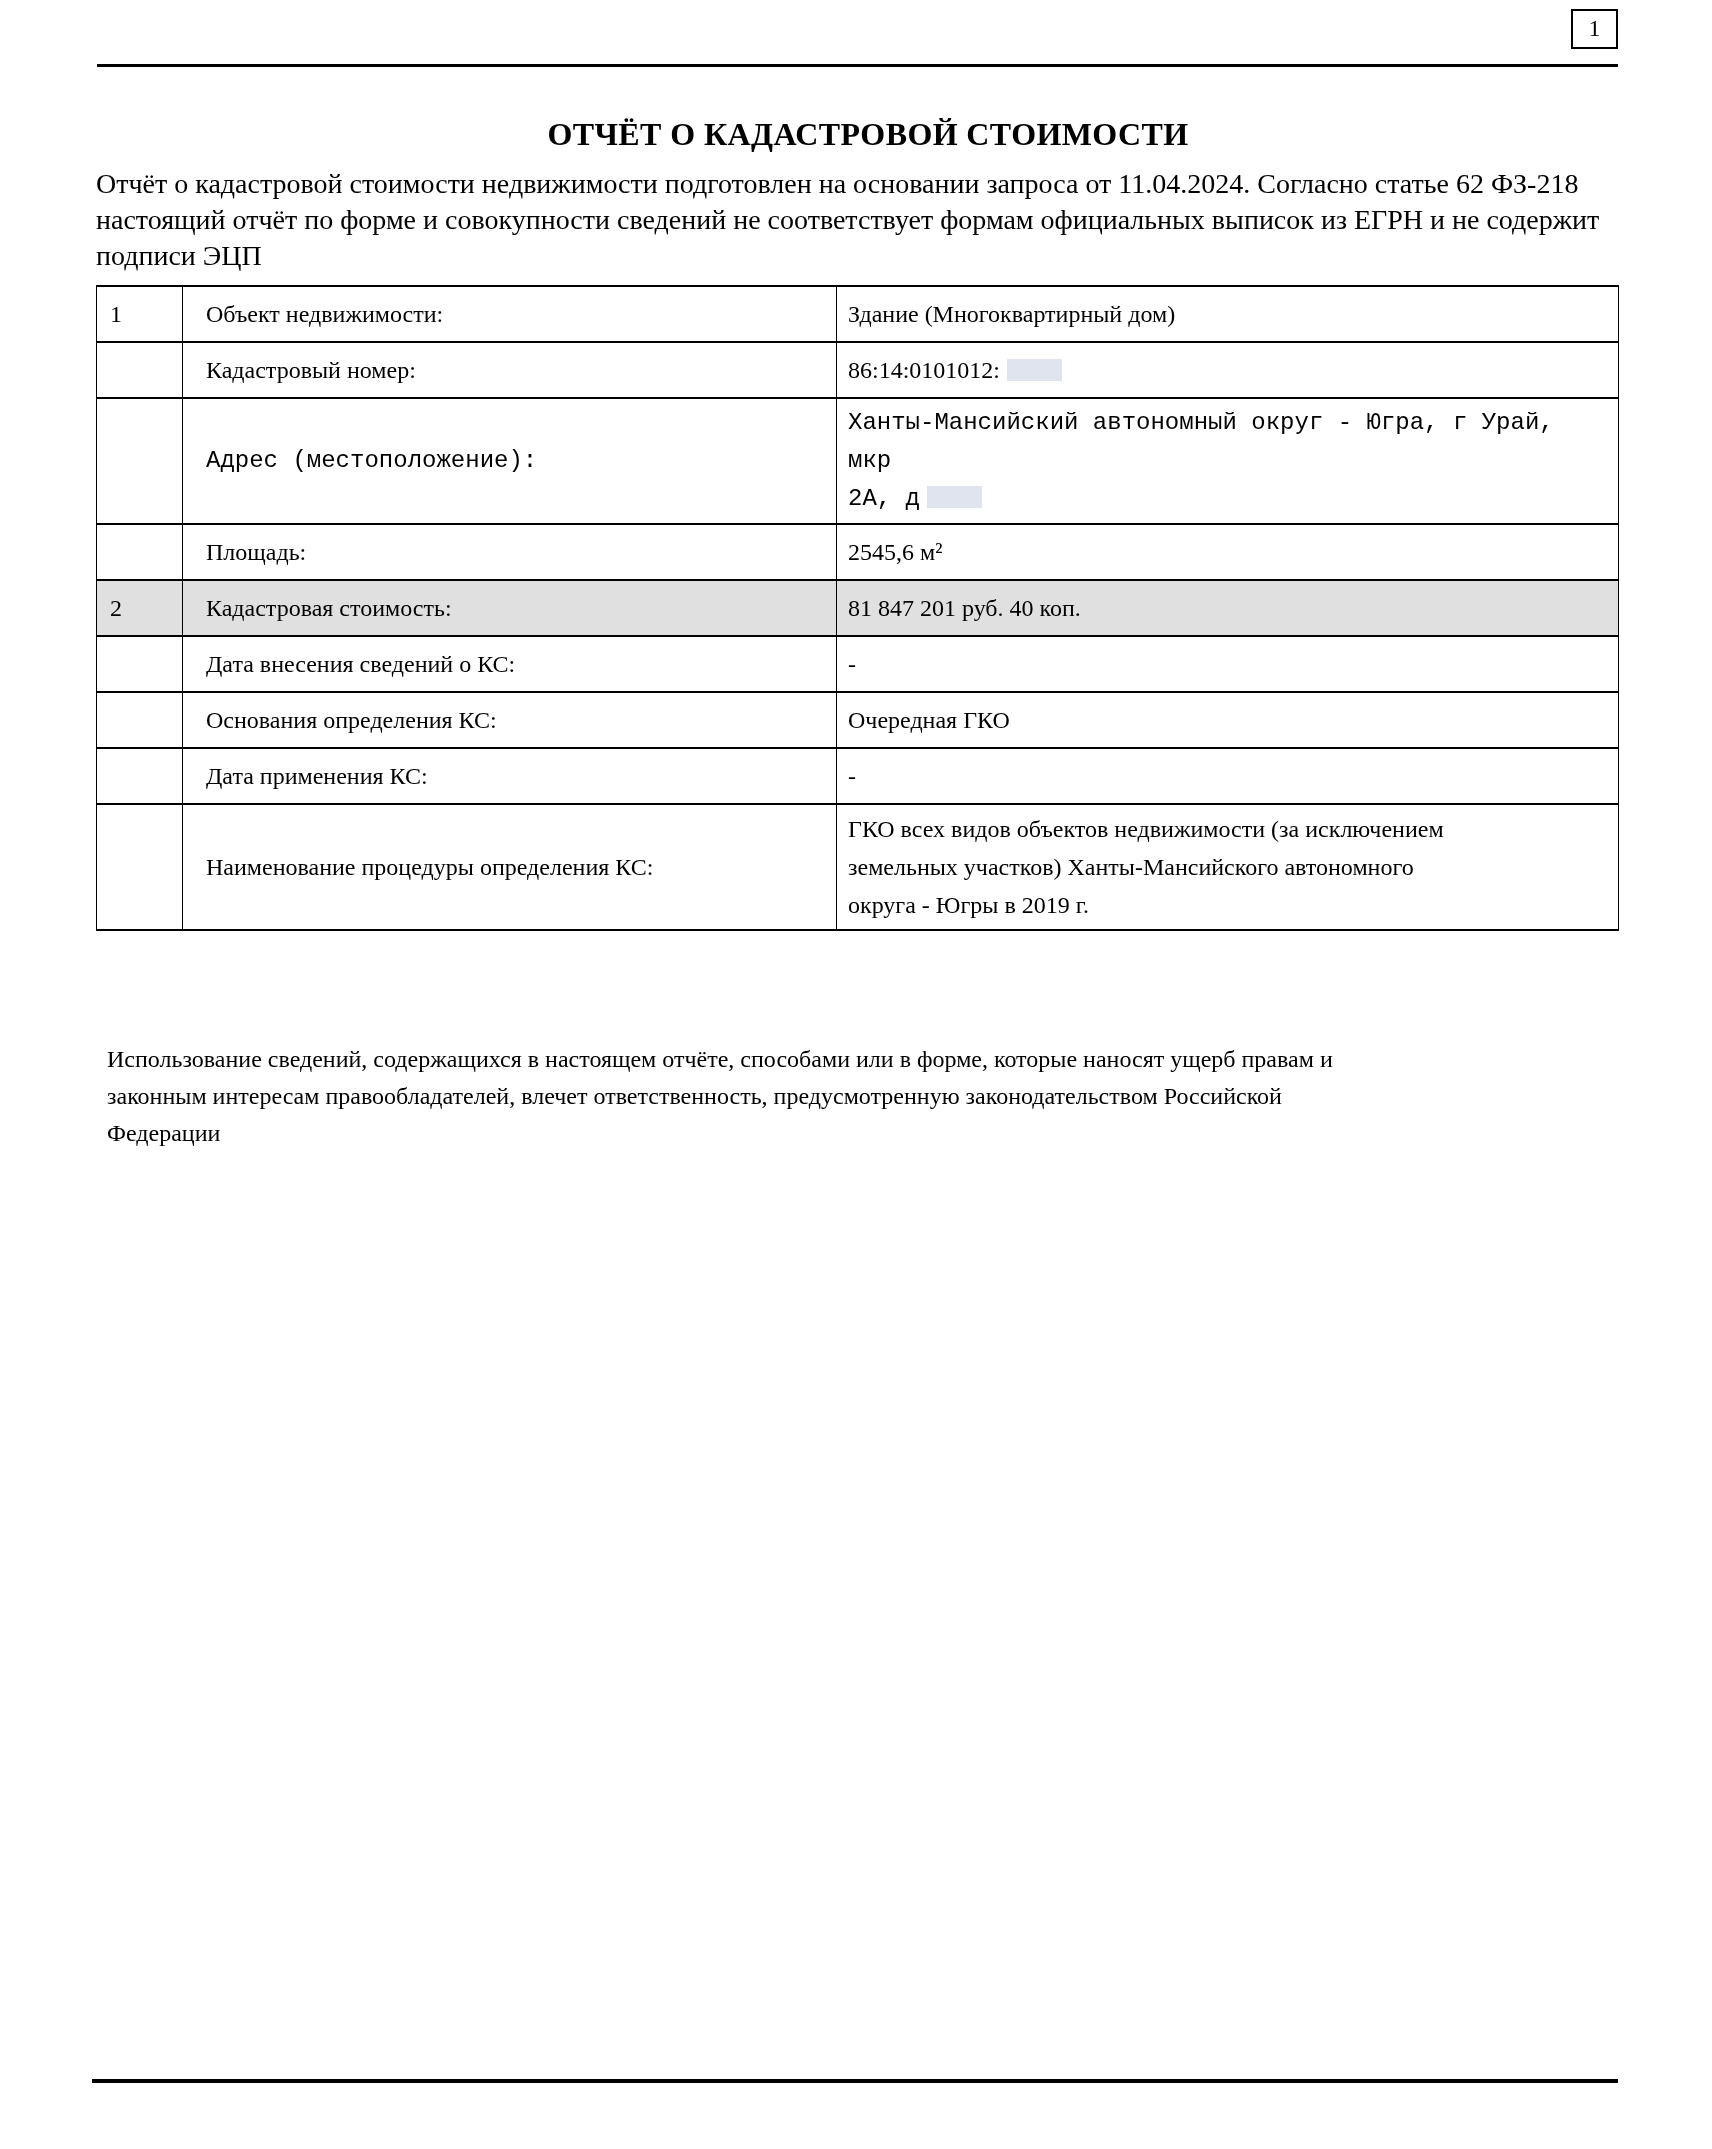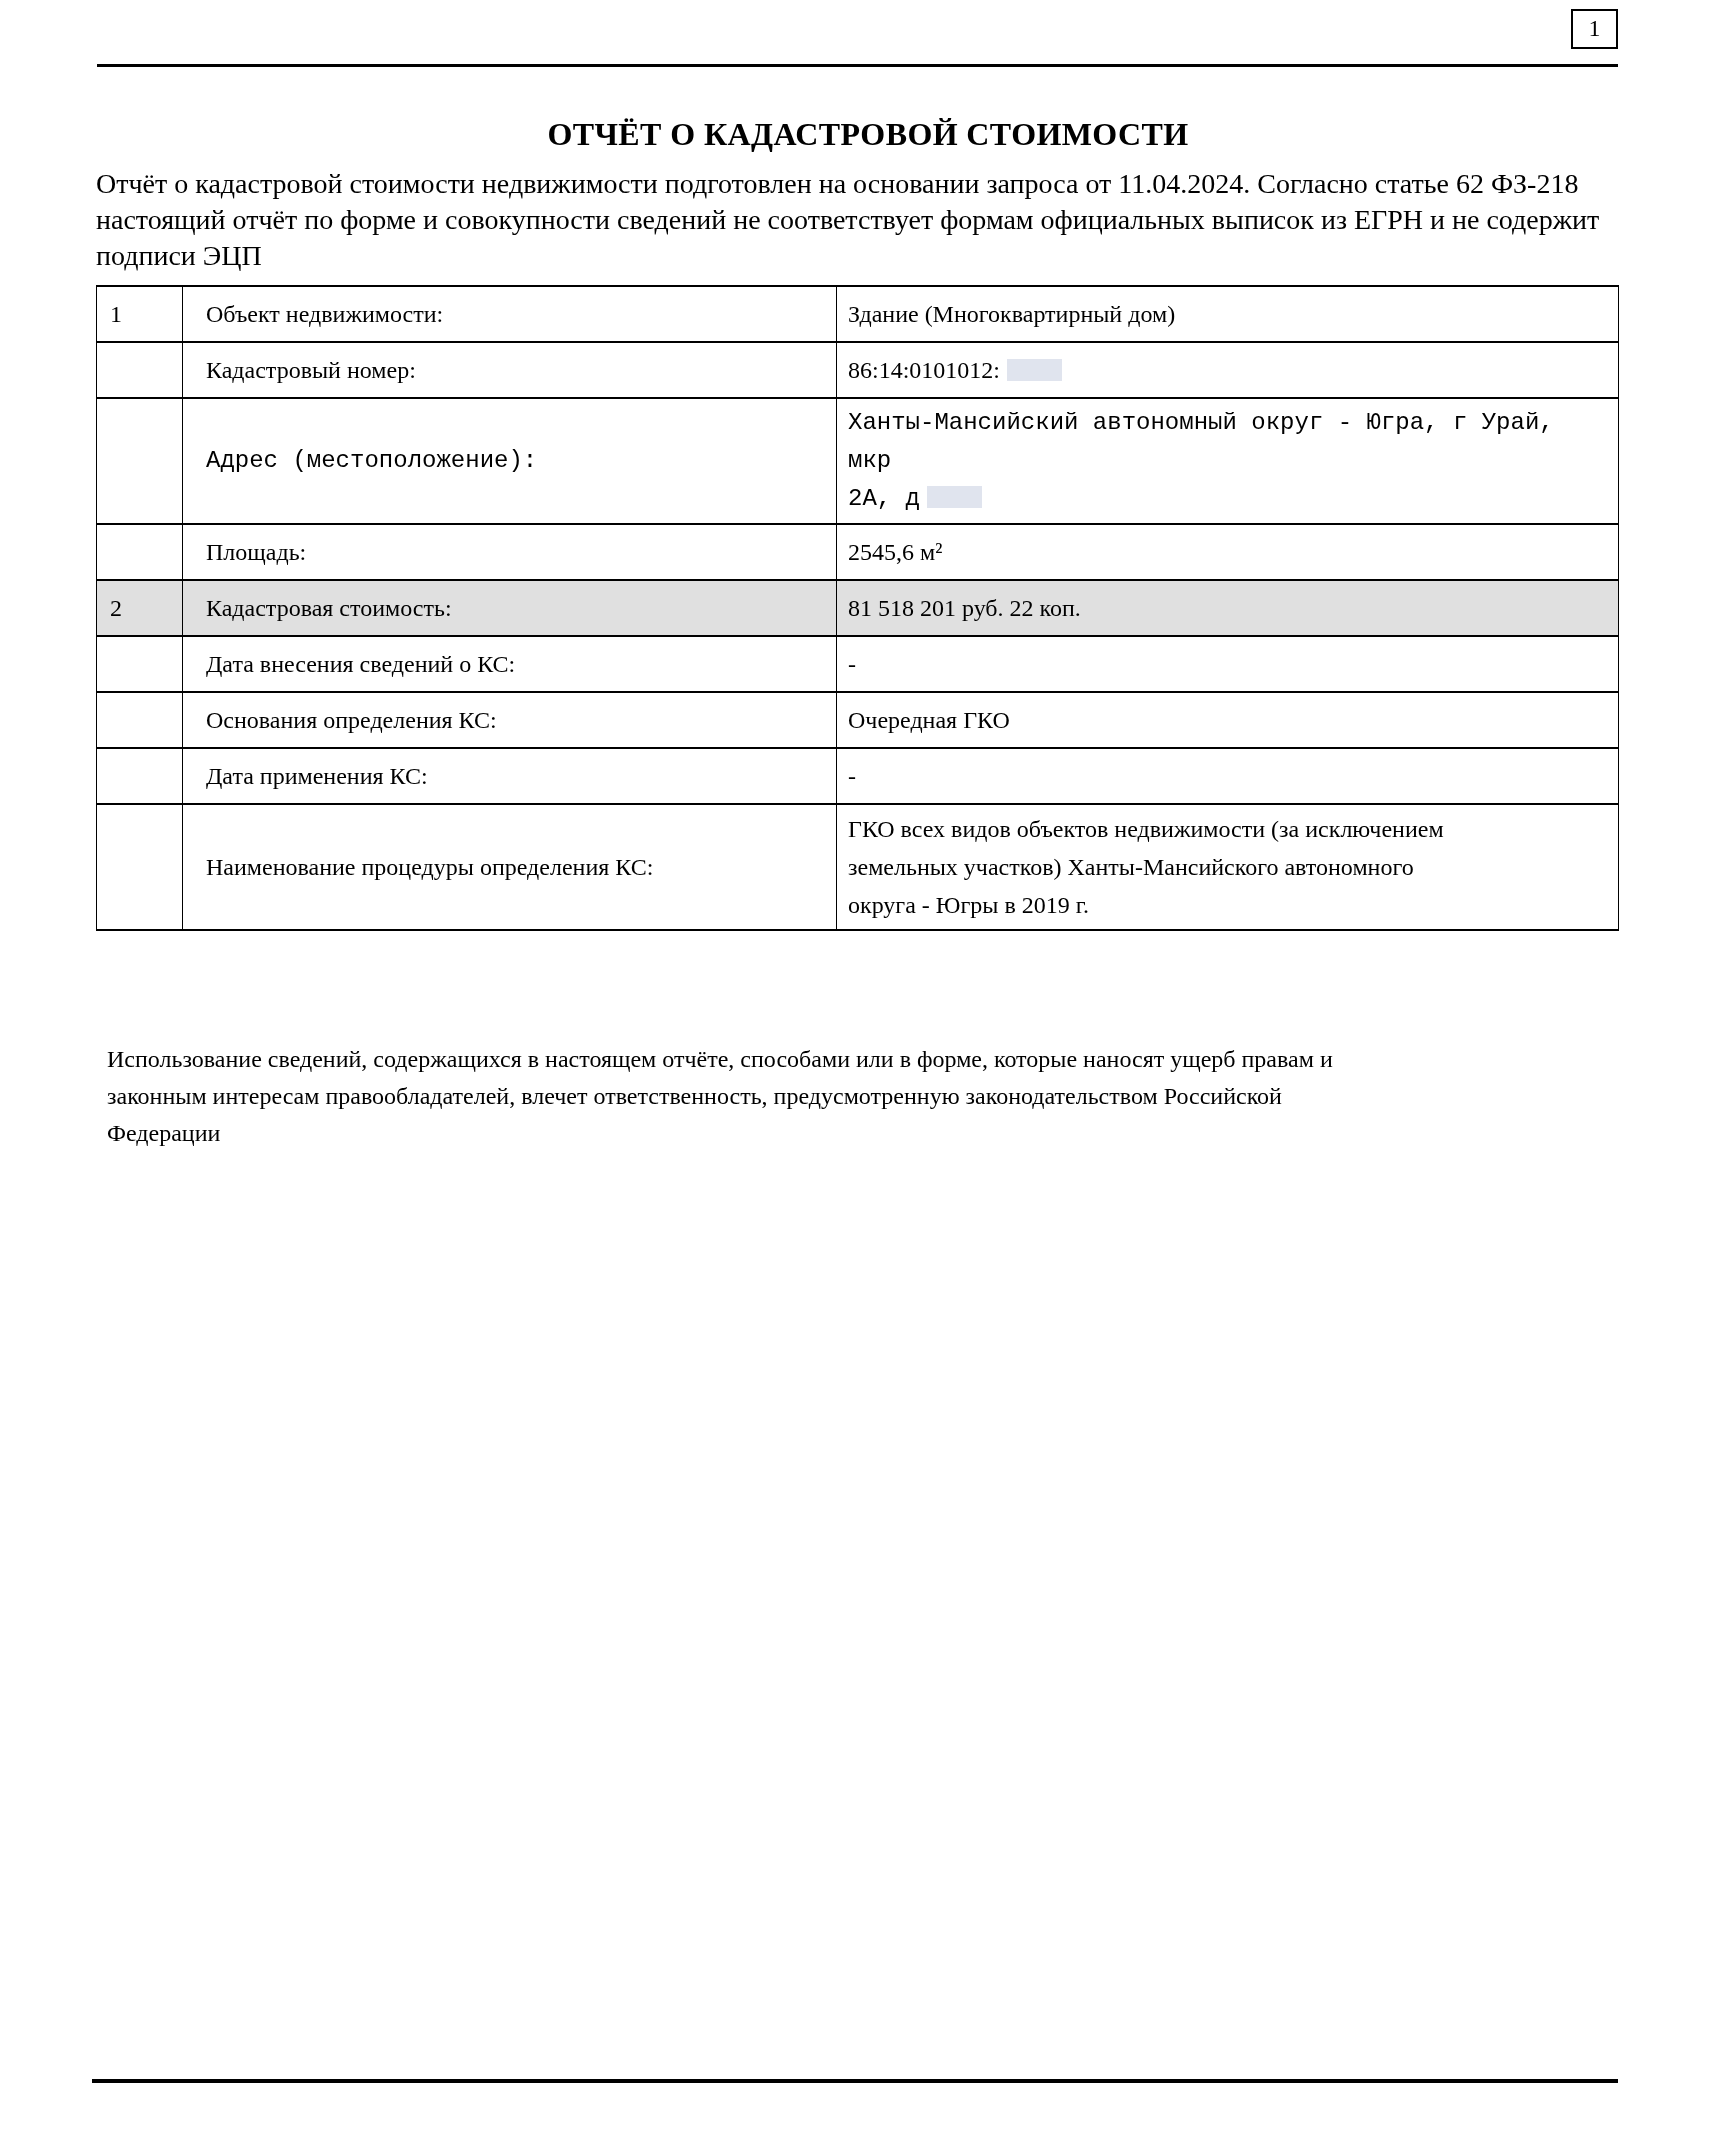--- a/index.html
+++ b/index.html
@@ -137,21 +137,21 @@
 2А, д</span><span class="redaction"></span></td>
       </tr>
       <tr class="r-s">
         <td class="num"></td>
         <td class="label">Площадь:</td>
         <td class="value"><span class="val-text">2545,6 м²</span></td>
       </tr>
       <tr class="r-s highlight">
         <td class="num">2</td>
         <td class="label">Кадастровая стоимость:</td>
-        <td class="value"><span class="val-text">81 518 201 руб. 22 коп.</span></td>
+        <td class="value"><span class="val-text">81 847 201 руб. 40 коп.</span></td>
       </tr>
       <tr class="r-s">
         <td class="num"></td>
         <td class="label">Дата внесения сведений о КС:</td>
         <td class="value"><span class="val-text">-</span></td>
       </tr>
       <tr class="r-s">
         <td class="num"></td>
         <td class="label">Основания определения КС:</td>
         <td class="value"><span class="val-text">Очередная ГКО</span></td>

